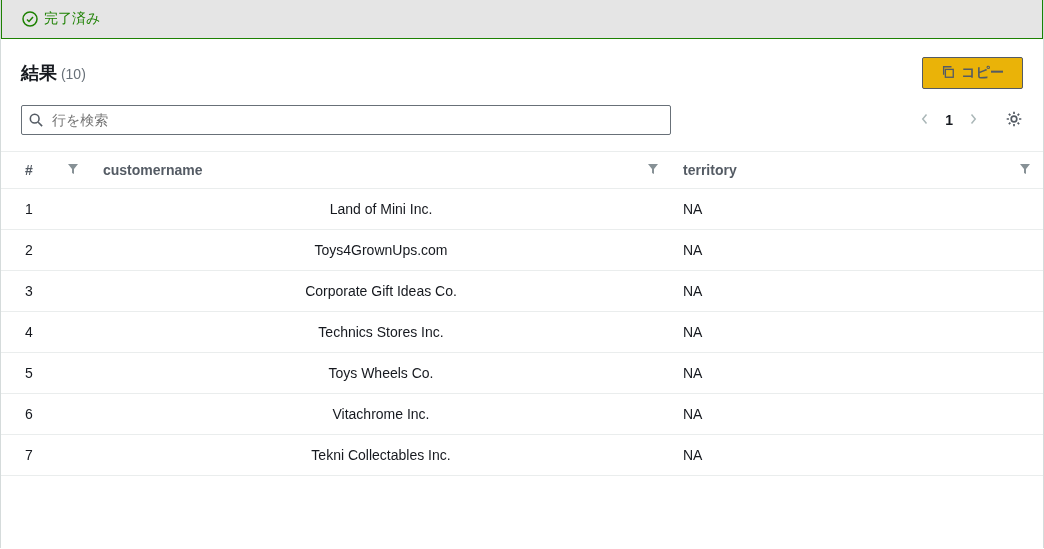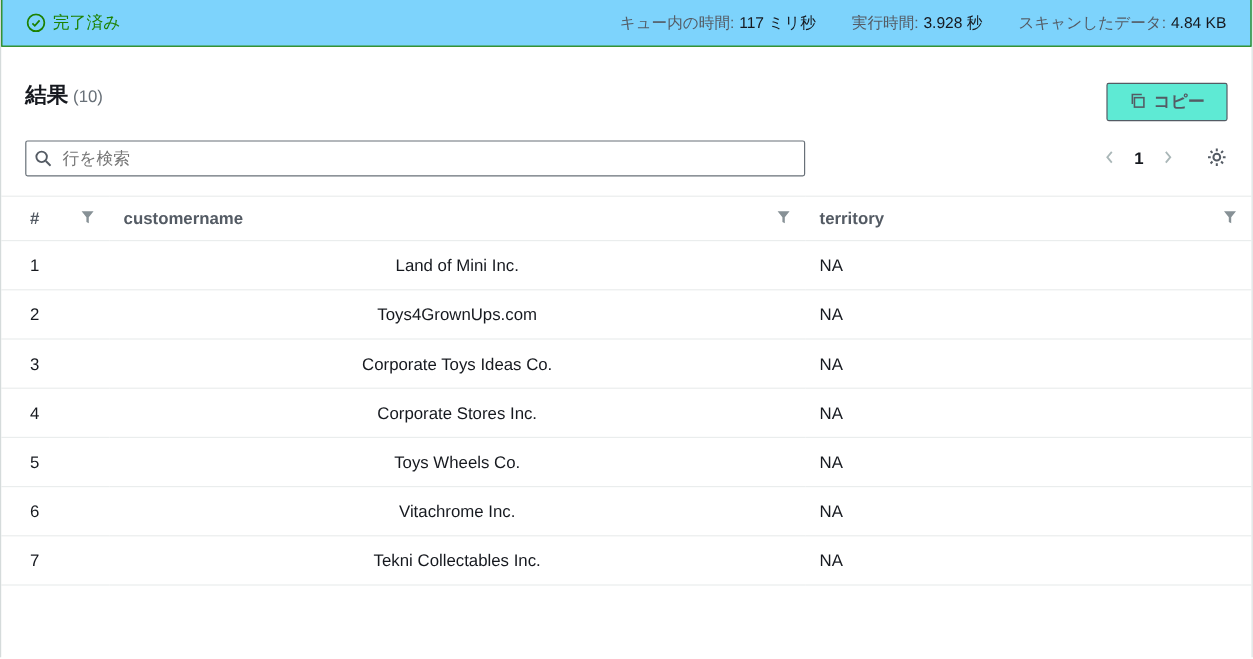--- a/index.html
+++ b/index.html
@@ -53,21 +53,21 @@
       background: #d5dbdb;
       margin: 10px 0;
     }
 
     
     .status-bar {
       display: flex;
       align-items: center;
       padding: 10px 20px;
       border: 1px solid #1d8102;
-      background: #7dd3fc;
+      background: #e5e5e5;
       margin-top: -1px;
     }
     .status-left {
       display: flex;
       align-items: center;
       gap: 6px;
       color: #1d8102;
     }
     .status-icon {
       width: 16px;
@@ -97,32 +97,31 @@
     .result-title {
       font-weight: bold;
       font-size: 18px;
     }
     .result-count {
       color: #687078;
       font-weight: normal;
     }
     .spacer { flex: 1; }
     .btn {
-      background: #5eead4;
+      background: #eab308;
       border: 1px solid #545b64;
       padding: 6px 18px;
       font-size: 14px;
       font-weight: bold;
       color: #545b64;
       cursor: pointer;
       display: inline-flex;
       align-items: center;
       gap: 6px;
       border-radius: 2px;
-      margin-top: 12px;
     }
     .btn svg { width: 14px; height: 14px; }
 
     
     .toolbar-row {
       display: flex;
       align-items: center;
       padding: 0 20px 16px 20px;
       gap: 2px;
     }
@@ -206,25 +205,20 @@
 
   <div class="status-bar">
     <div class="status-left">
       <span class="status-icon">
         <svg viewBox="0 0 16 16" fill="none" stroke="currentColor" stroke-width="1.5">
             <circle cx="8" cy="8" r="7"></circle>
             <path d="M5 8.5l2 2 4-4.5"></path>
           </svg>
       </span>
       <span>完了済み</span>
-    </div>
-    <div class="status-metrics">
-      <span><span class="metric-label">キュー内の時間:</span><span class="metric-value">117 ミリ秒</span></span>
-      <span><span class="metric-label">実行時間:</span><span class="metric-value">3.928 秒</span></span>
-      <span><span class="metric-label">スキャンしたデータ:</span><span class="metric-value">4.84 KB</span></span>
     </div>
   </div>
 
   <div class="actions-row">
     <div>
       <span class="result-title">結果</span>
       <span class="result-count">(10)</span>
     </div>
     <div class="spacer"></div>
     <button class="btn">
@@ -304,26 +298,26 @@
           <td>Land of Mini Inc.</td>
           <td>NA</td>
         </tr>
         <tr>
           <td>2</td>
           <td>Toys4GrownUps.com</td>
           <td>NA</td>
         </tr>
         <tr>
           <td>3</td>
-          <td>Corporate Toys Ideas Co.</td>
+          <td>Corporate Gift Ideas Co.</td>
           <td>NA</td>
         </tr>
         <tr>
           <td>4</td>
-          <td>Corporate Stores Inc.</td>
+          <td>Technics Stores Inc.</td>
           <td>NA</td>
         </tr>
         <tr>
           <td>5</td>
           <td>Toys Wheels Co.</td>
           <td>NA</td>
         </tr>
         <tr>
           <td>6</td>
           <td>Vitachrome Inc.</td>

